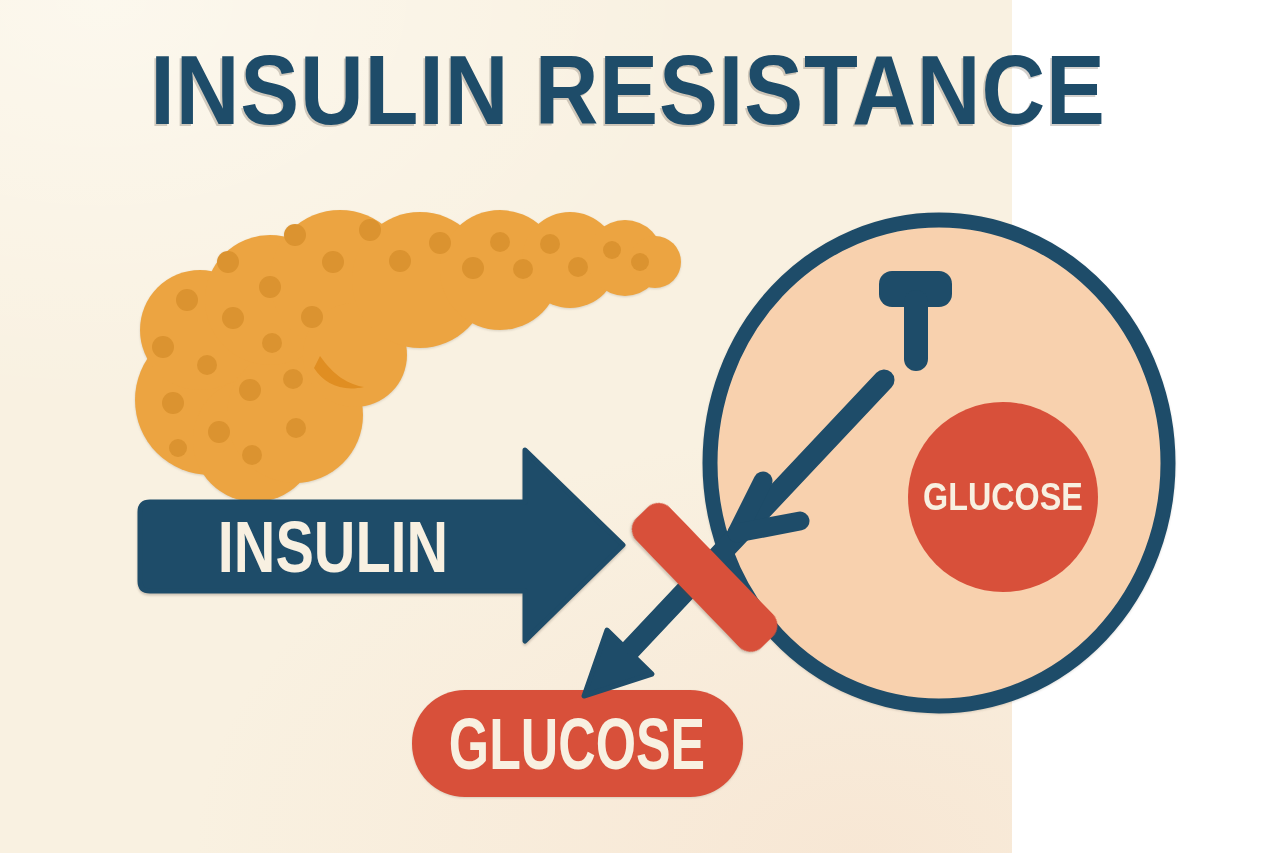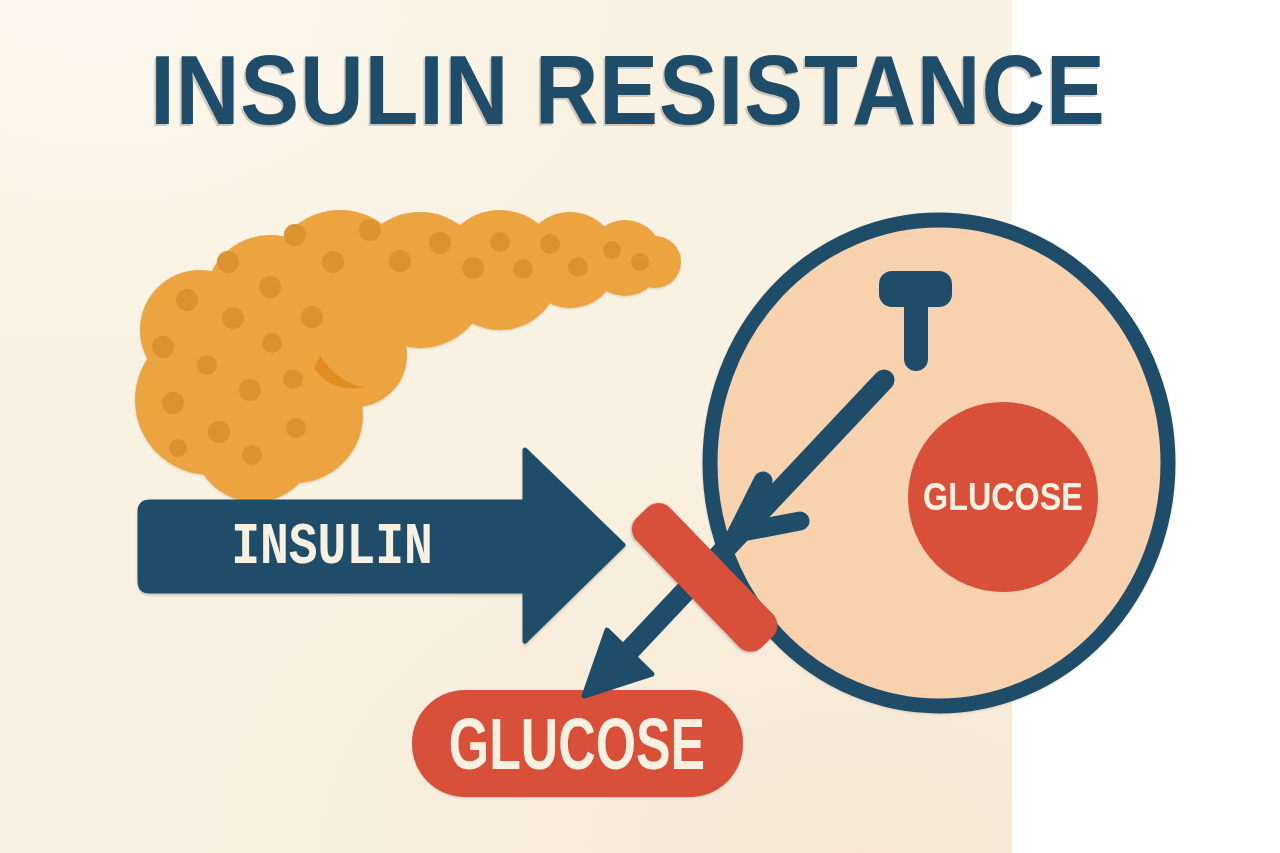--- a/index.html
+++ b/index.html
@@ -38,21 +38,21 @@
   .red-shape{fill:var(--red,#d8503a);}
   .navy-line{stroke:var(--navy,#1e4c69);stroke-linecap:round;fill:none;}
   .soft-shadow{filter:drop-shadow(0 2px 1px rgba(80,65,50,0.25));}
   .soft-shadow-light{filter:drop-shadow(0 1px 1px rgba(80,65,50,0.18));}
 
   .shape-label{
     position:absolute;display:flex;align-items:center;justify-content:center;
     color:var(--text-light,#f8f0e1);font-weight:bold;white-space:nowrap;line-height:1;
     pointer-events:none;
   }
-  .insulin-label{left:138px;top:500px;width:389px;height:93px;font-size:60px;font-family:Liberation Mono, monospace;}
+  .insulin-label{left:138px;top:500px;width:389px;height:93px;font-size:72px;}
   .insulin-label span{display:inline-block;transform:scaleX(0.80);}
   .glucose-cell-label{left:908px;top:402px;width:190px;height:190px;font-size:38px;}
   .glucose-cell-label span{display:inline-block;transform:scaleX(0.85);}
   .glucose-pill-label{left:412px;top:690px;width:331px;height:107px;font-size:72px;}
   .glucose-pill-label span{display:inline-block;transform:scaleX(0.72);}
 </style>
 </head>
 <body>
 
 <div class="canvas">

